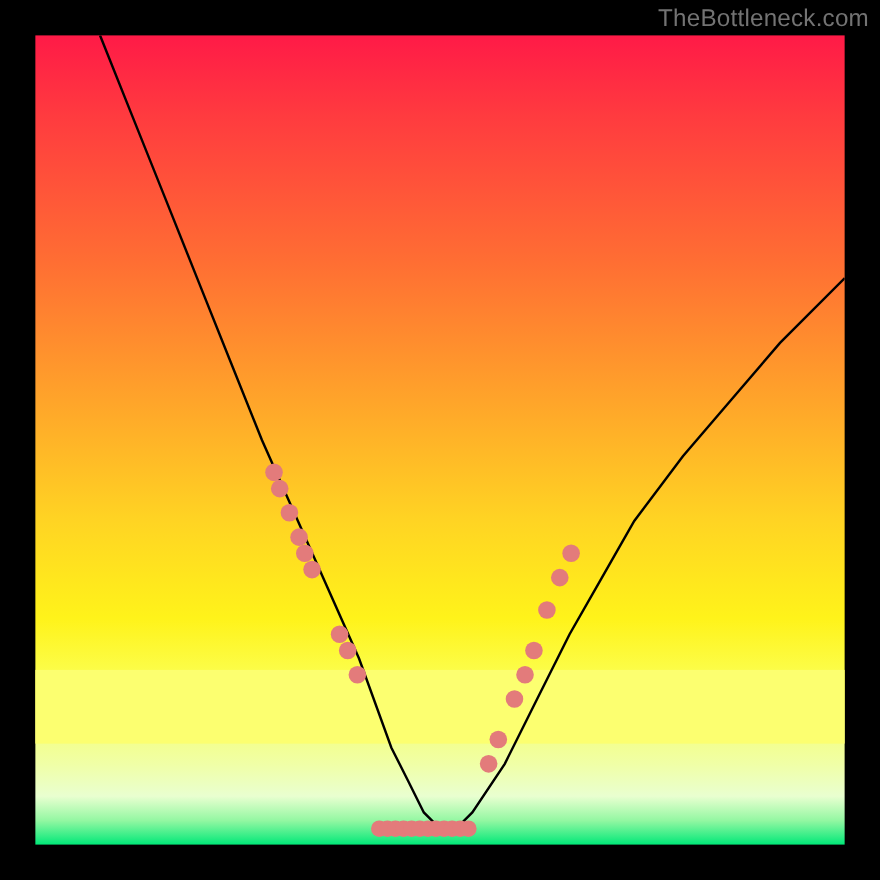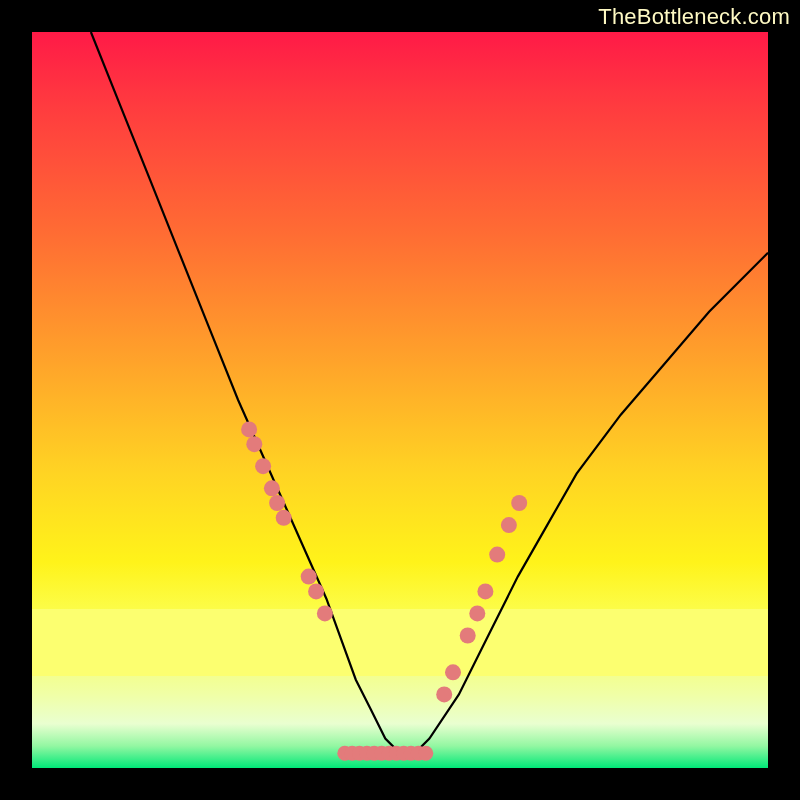--- a/index.html
+++ b/index.html
@@ -52,21 +52,21 @@
     background: #fcff70;
   }
   .curve-svg {
     position: absolute;
     inset: 0;
   }
   .watermark {
     position: absolute;
     top: 4px;
     right: 10px;
-    color: #fef9c3;
+    color: #737373;
     font-size: 22px;
     letter-spacing: 0.2px;
     font-weight: 400;
     user-select: none;
   }
 </style>
 </head>
 <body>
 
 <div class="frame">

